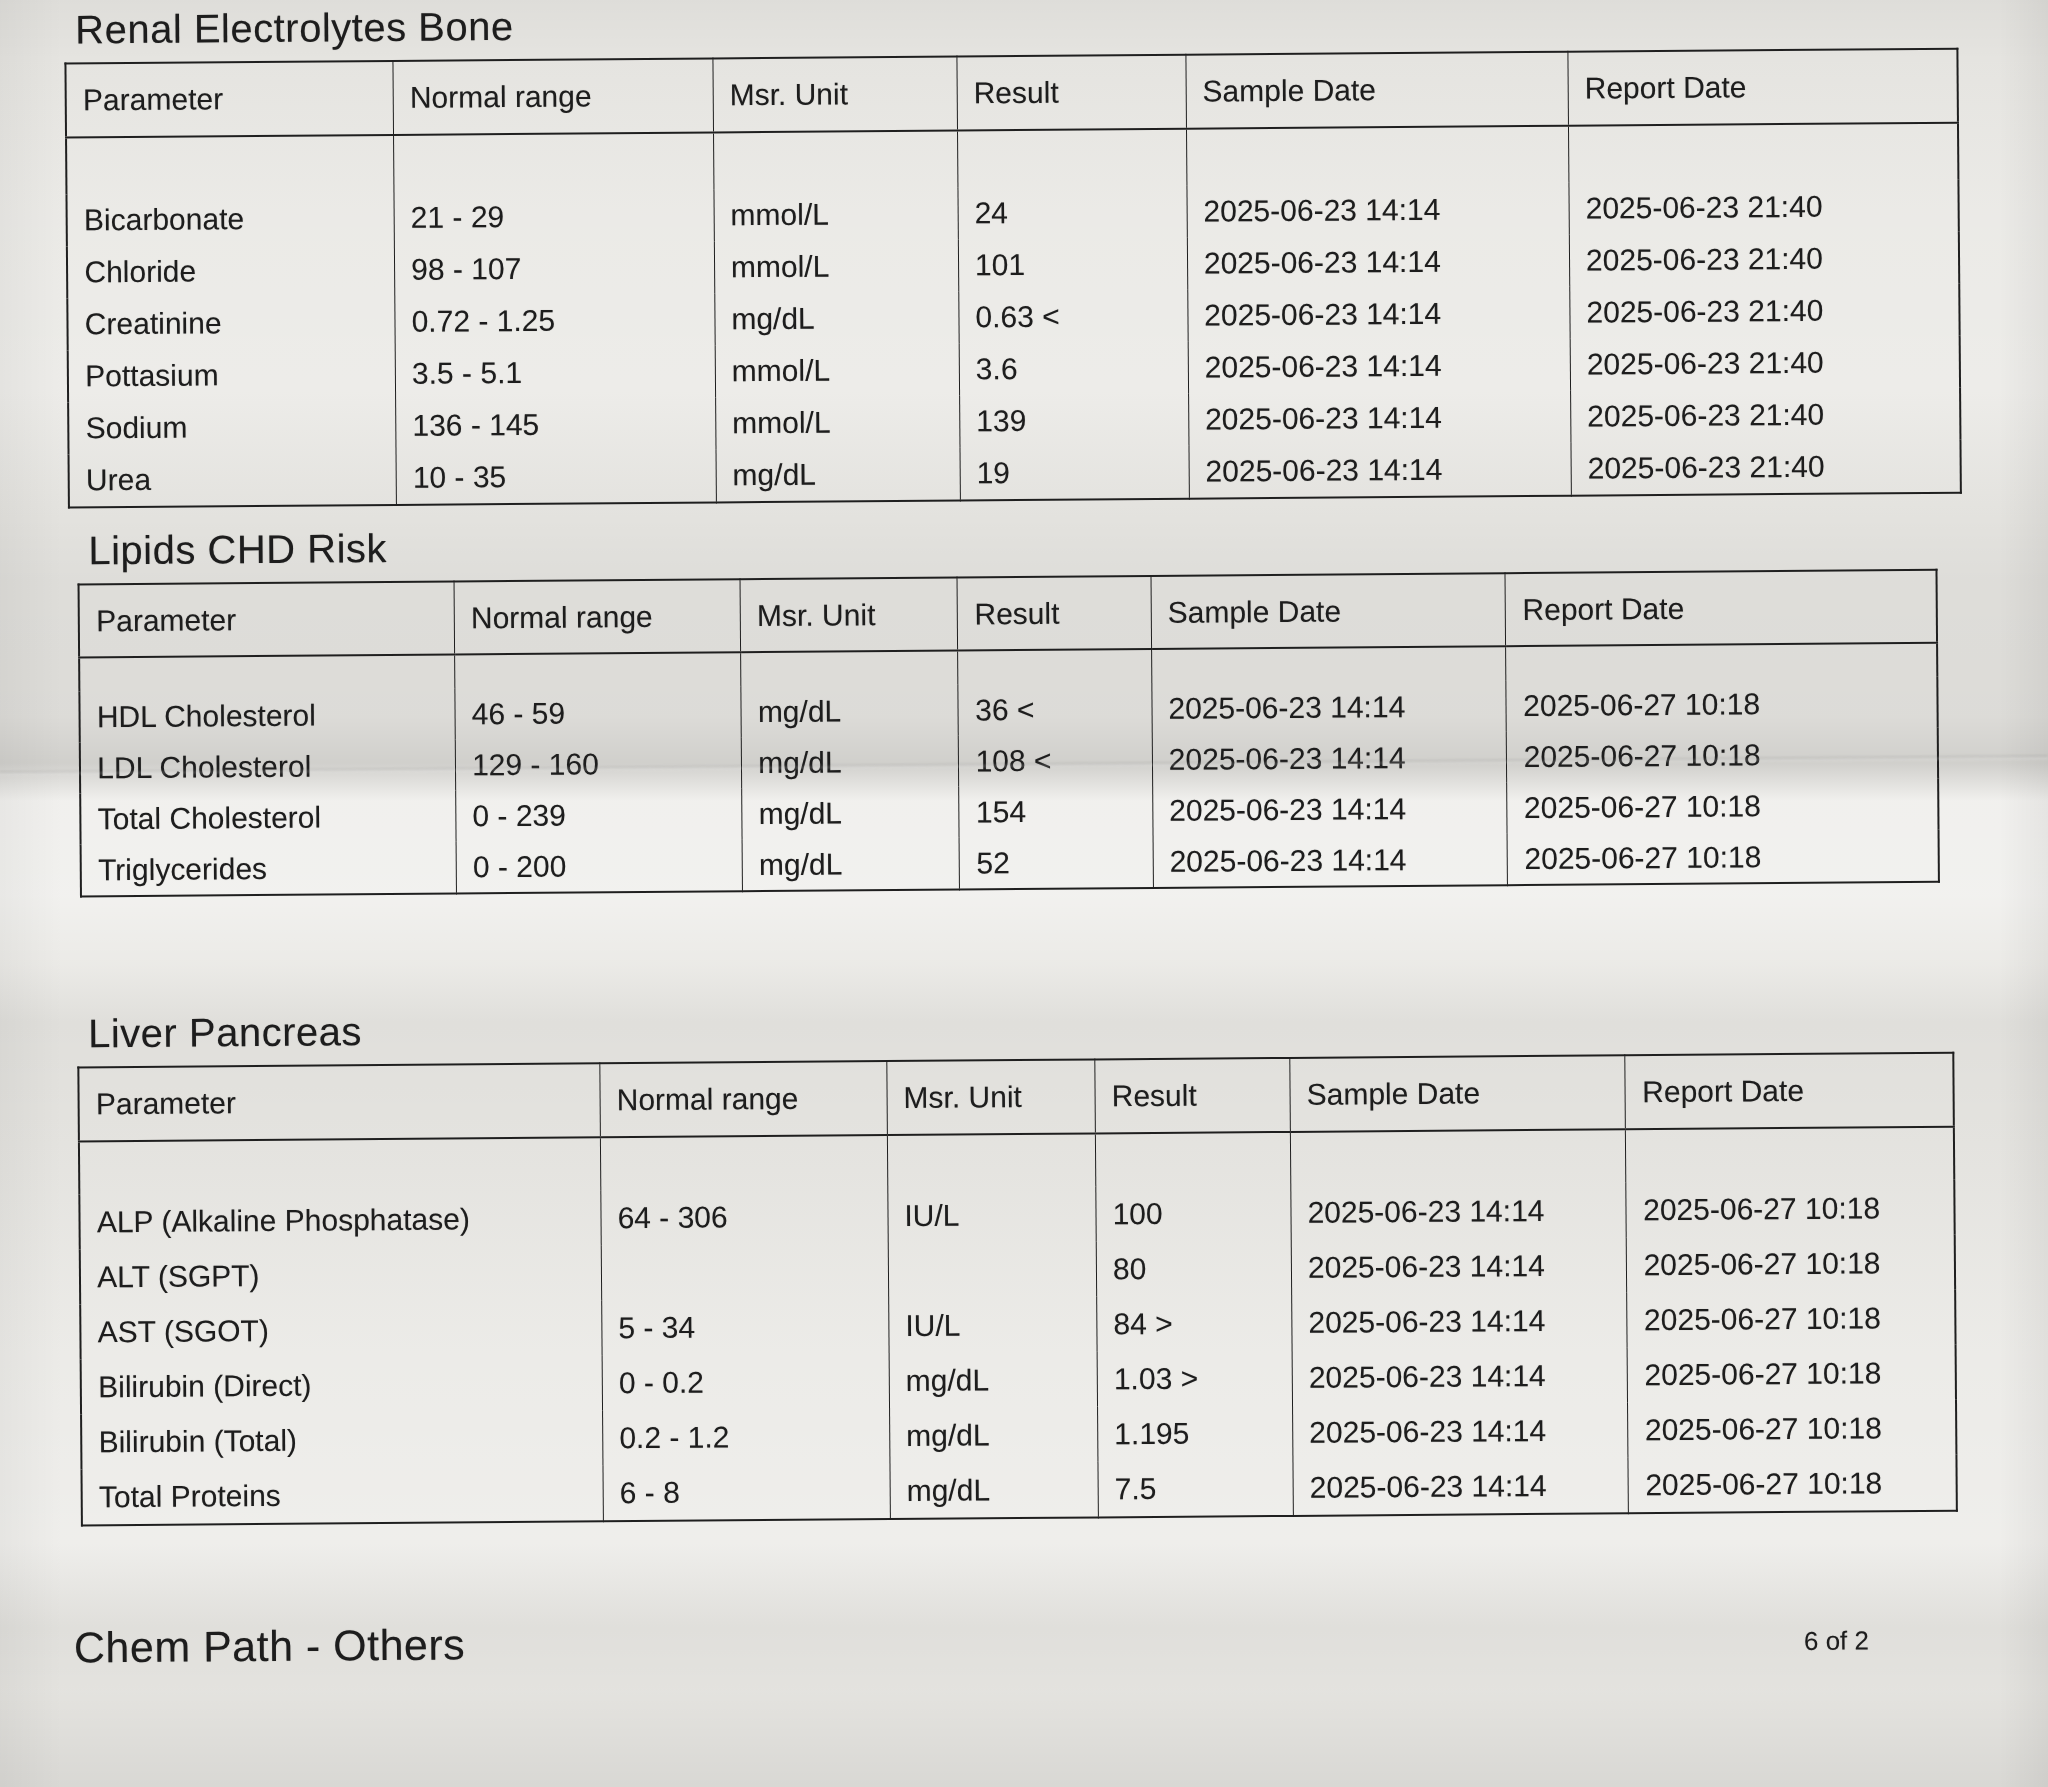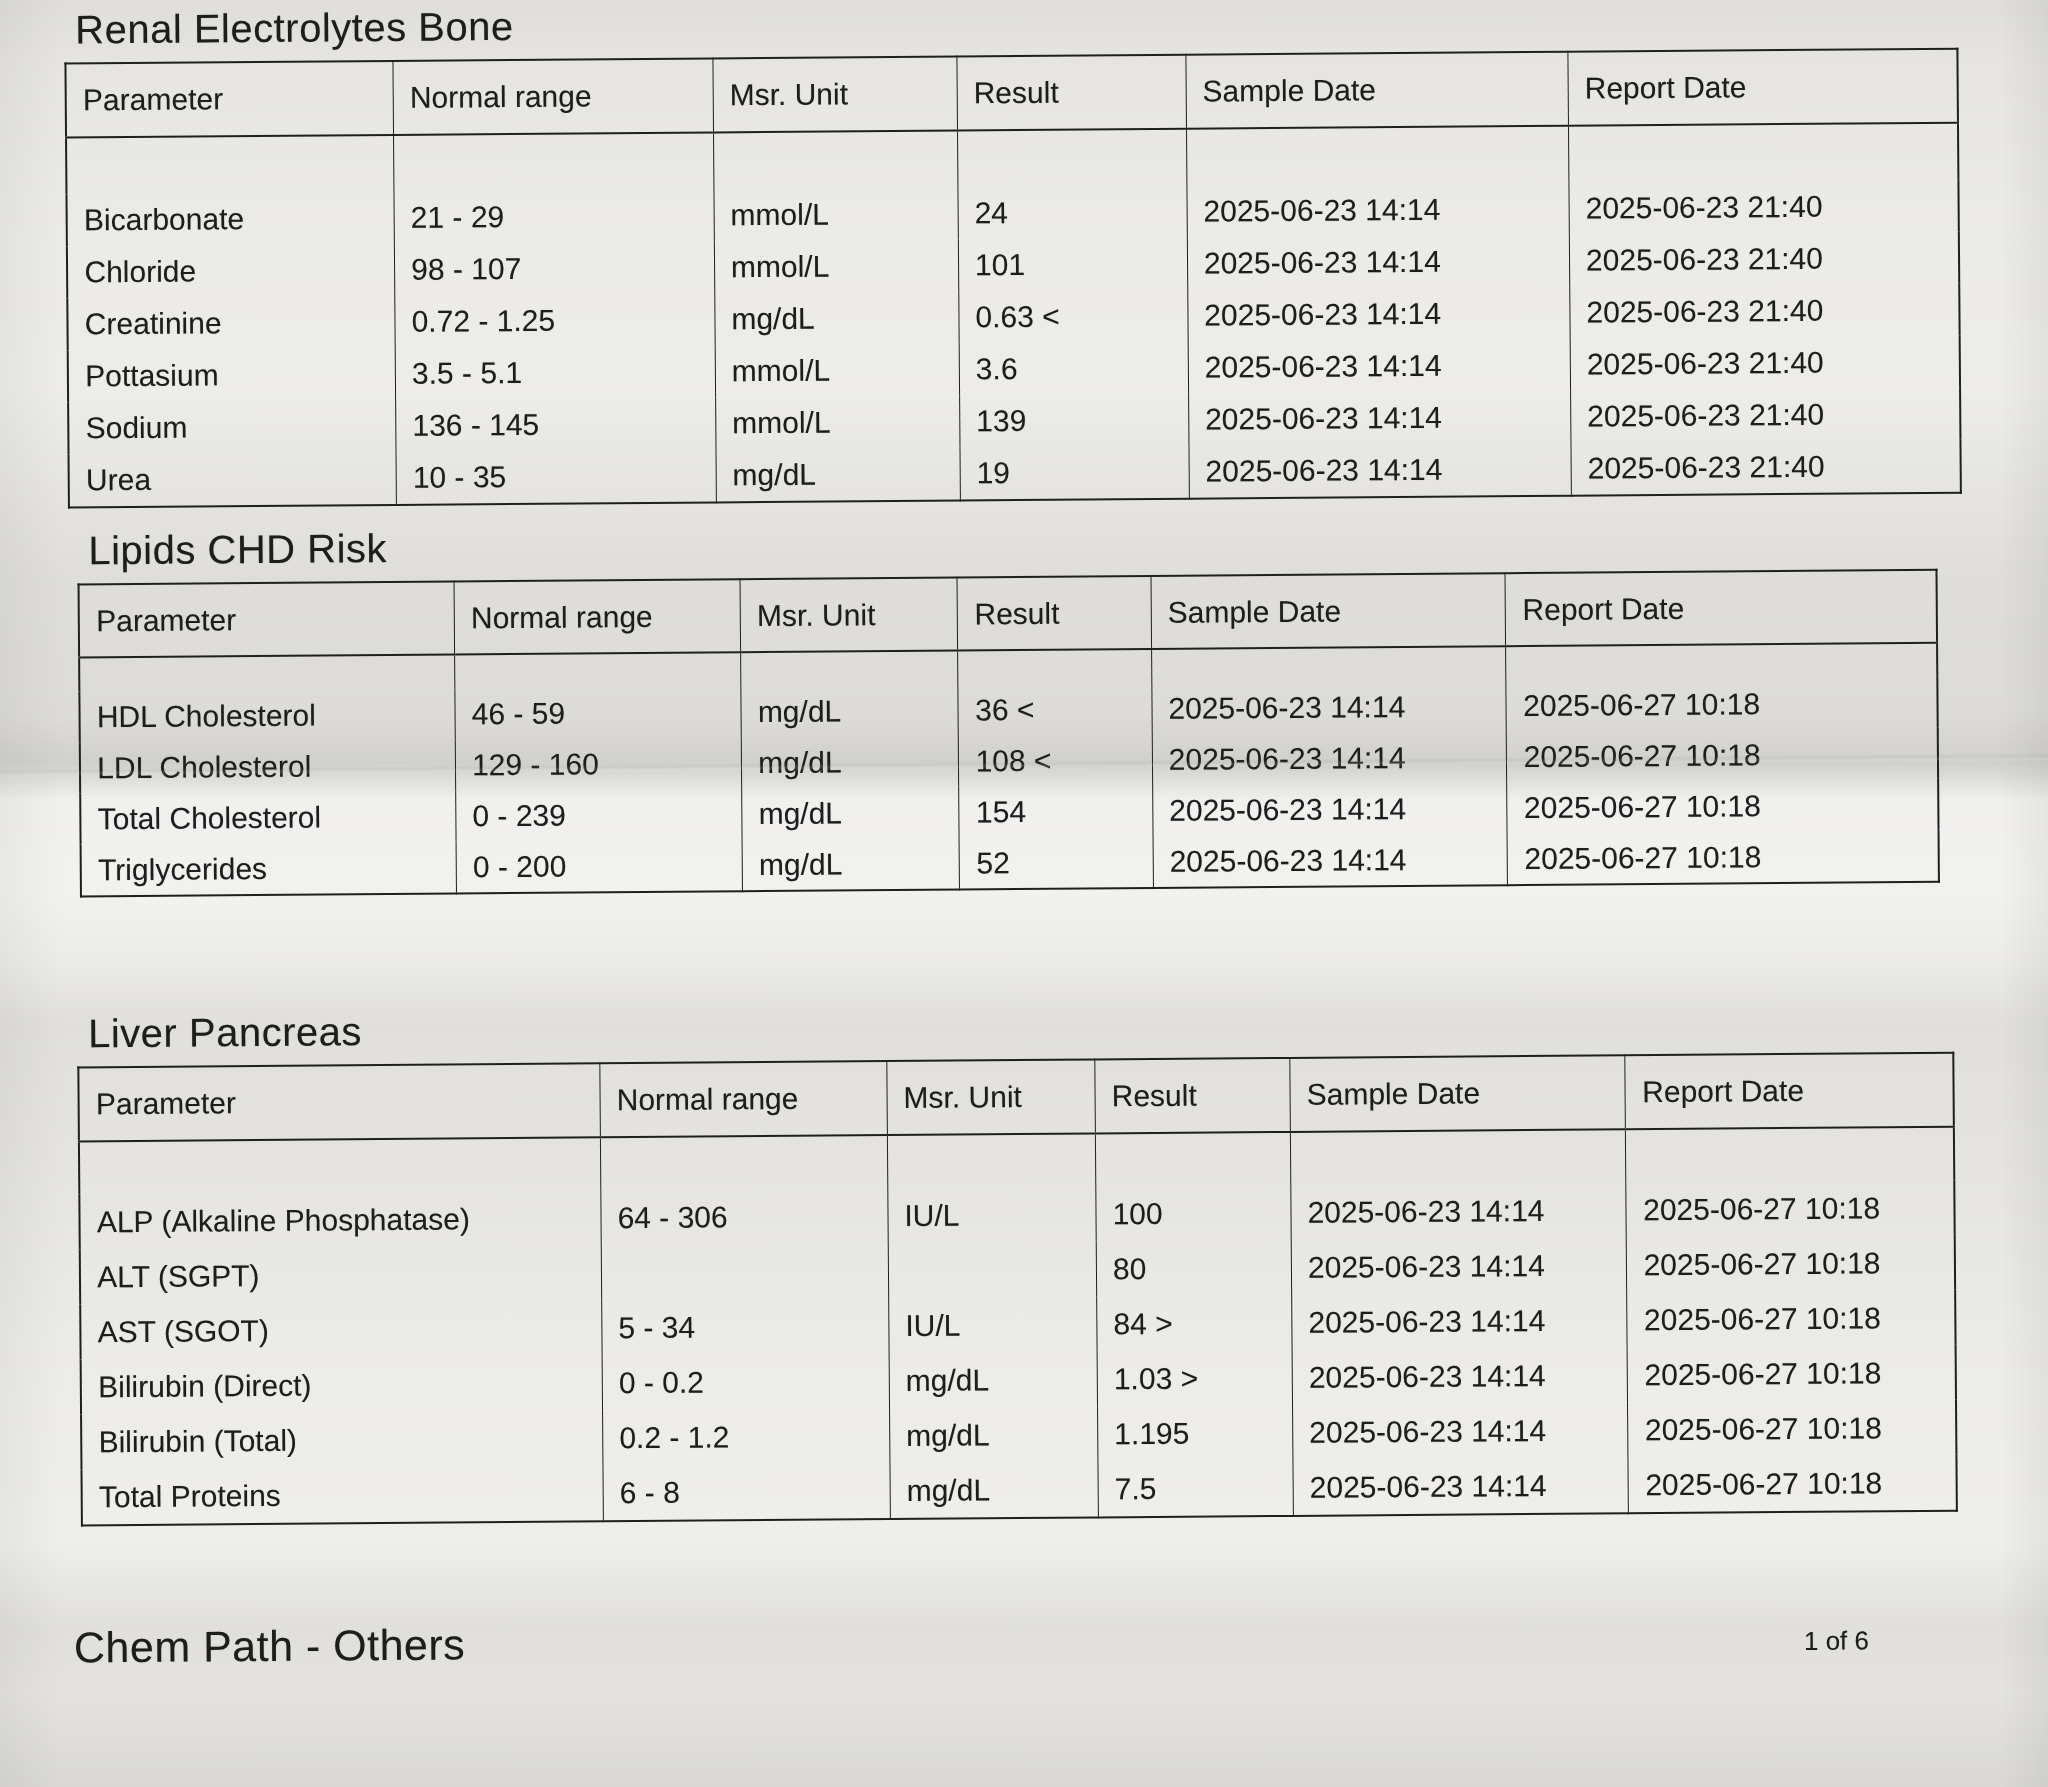--- a/index.html
+++ b/index.html
@@ -294,18 +294,18 @@
               <td style="height: 55px;">mg/dL</td>
               <td style="height: 55px;">7.5</td>
               <td style="height: 55px;">2025-06-23 14:14</td>
               <td style="height: 55px;">2025-06-27 10:18</td>
             </tr>
           </tbody>
       </table>
     </section>
 
     <h2 class="footer-heading">Chem Path - Others</h2>
-    <div class="page-num">1 of 6</div>
+    <div class="page-num">6 of 2</div>
 
     <div class="crease"></div>
   </div>
 </div>
 
 
 </body></html>

